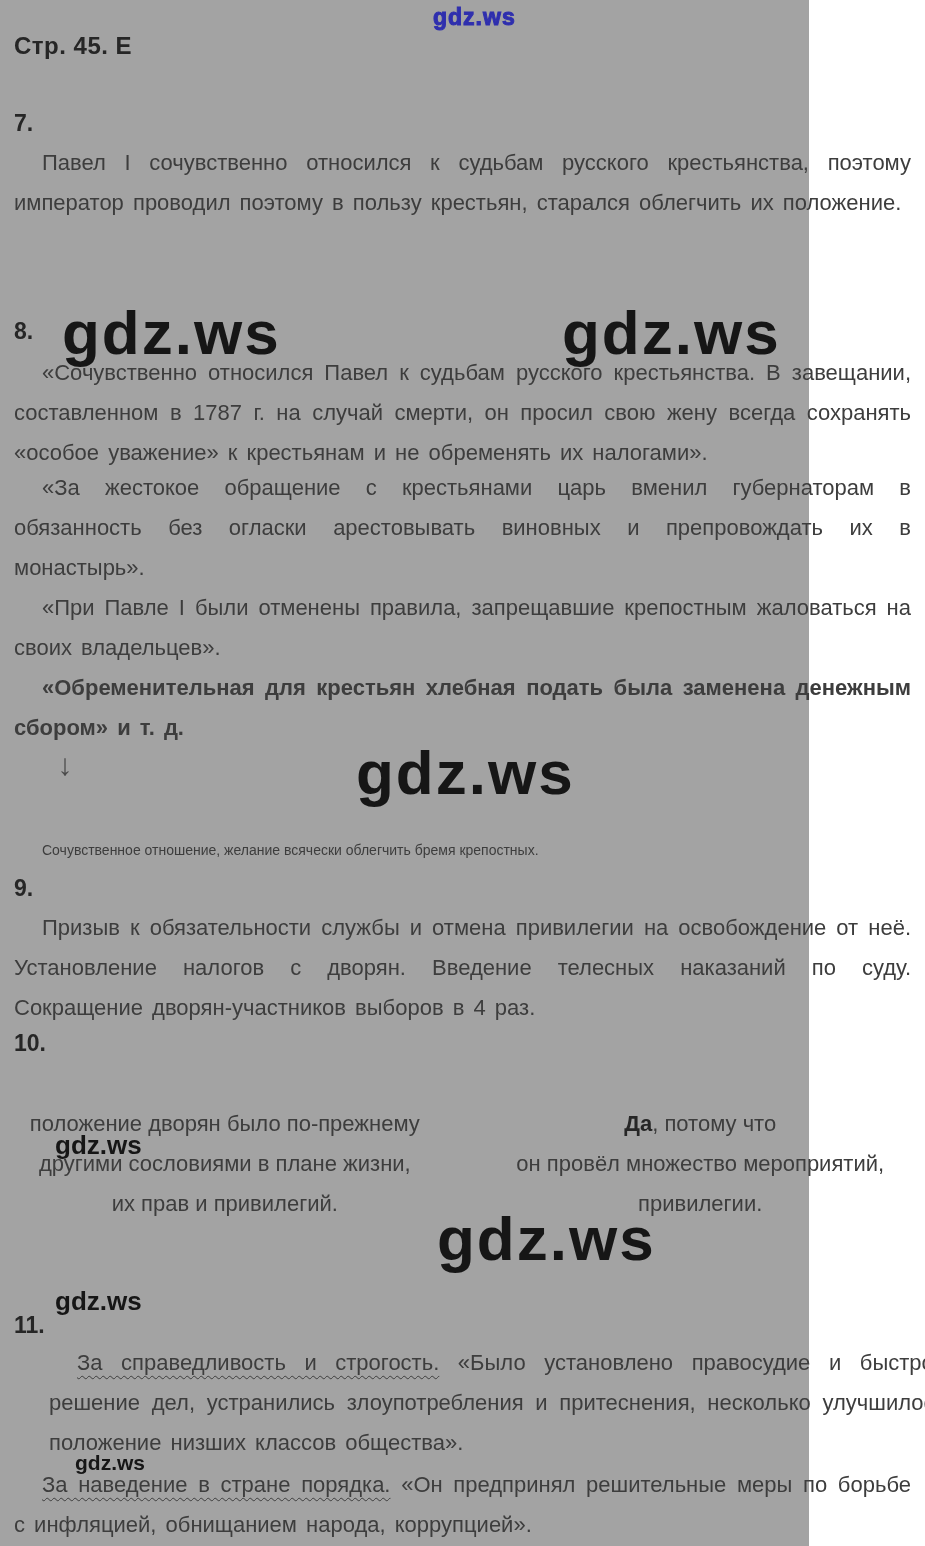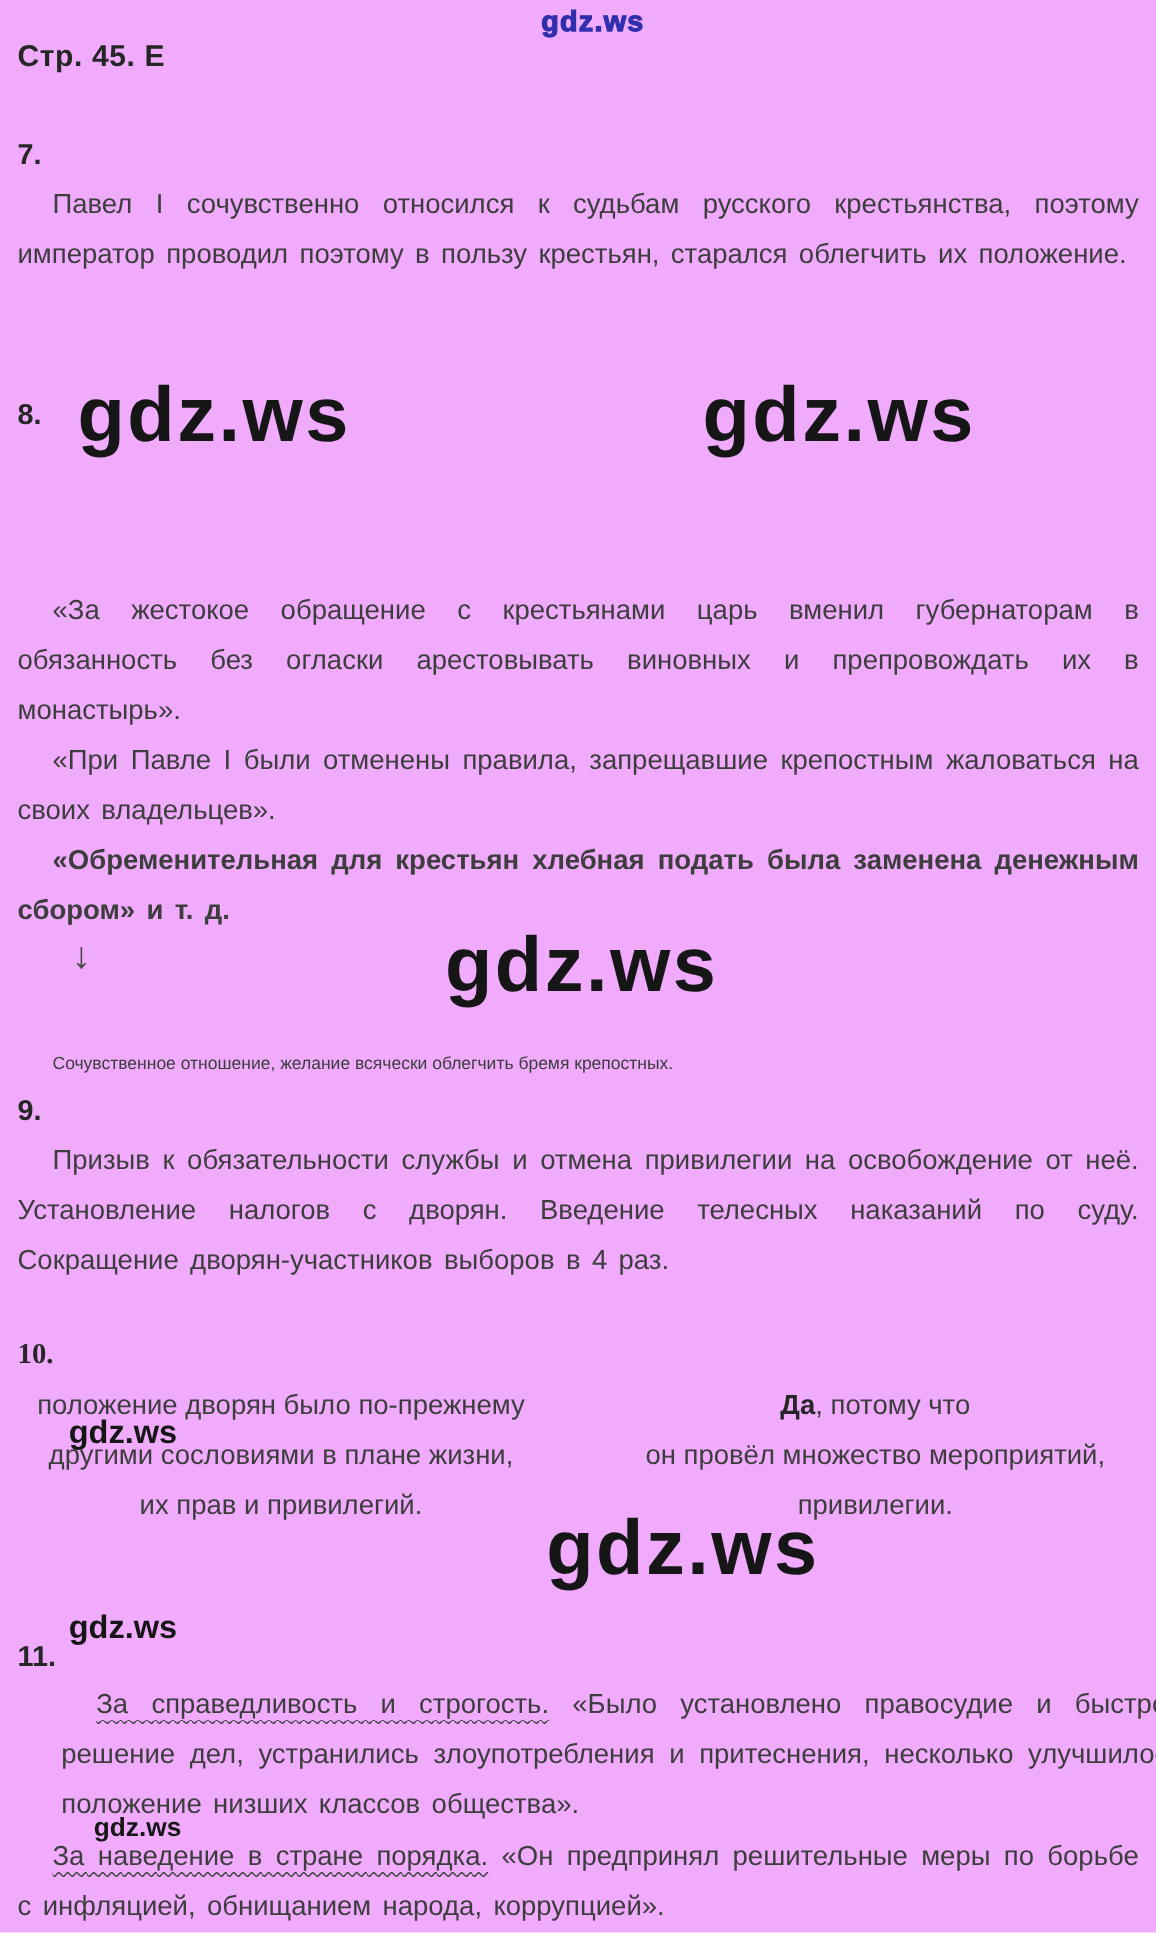--- a/index.html
+++ b/index.html
@@ -4,22 +4,22 @@
 <style>
   * { margin: 0; padding: 0; box-sizing: border-box; }
   html, body { background: #ffffff; }
   body {
     width: 925px; height: 1546px;
     font-family: "Liberation Sans", sans-serif;
     overflow: hidden;
   }
   .page {
     position: relative;
-    width: 925px; height: 1546px;
-    background: #f0abfc;
+    width: 809px; height: 1546px;
+    background: #a3a3a3;
     color: #3d3d3d;
   }
   
   .wm { position: absolute; z-index: 3; color: #161616; font-weight: bold; white-space: nowrap; }
   .wm-outline {
     top: 4px; left: 433px;
     font-size: 23px; letter-spacing: 1px;
     color: transparent;
     -webkit-text-stroke: 1px #2f2fae;
     text-shadow: 0 0 0.5px #2f2fae;
@@ -40,21 +40,21 @@
     font-size: 24px; font-weight: bold; color: #262626;
     letter-spacing: 0.5px;
   }
   .sec-num {
     font-size: 23px; font-weight: bold; color: #262626;
     width: 80px;
   }
   .sec7-num  { top: 110px; }
   .sec8-num  { top: 318px; z-index: 4; }
   .sec9-num  { top: 875px; }
-  .sec10-num { top: 1070px; font-family: Liberation Serif, serif; }
+  .sec10-num { top: 1030px; }
   .sec11-num { top: 1312px; z-index: 4; }
   .para {
     font-size: 22px; line-height: 40px;
     text-align: justify; text-align-last: left;
     text-indent: 28px;
     word-spacing: 3px;
     color: #3d3d3d;
   }
   .p7   { top: 143px; }
   .p8a  { top: 353px; }
@@ -107,20 +107,21 @@
   <div class="wm wm-small wm-small-1">gdz.ws</div>
   <div class="wm wm-small wm-small-2">gdz.ws</div>
   <div class="wm wm-small wm-small-3">gdz.ws</div>
 
   <div class="abs page-heading">Стр. 45. Е</div>
 
   <div class="abs sec-num sec7-num">7.</div>
   <p class="abs para p7">Павел I сочувственно относился к судьбам русского крестьянства, поэтому император проводил поэтому в пользу крестьян, старался облегчить их положение.</p>
 
   <div class="abs sec-num sec8-num">8.</div>
+  <p class="abs para p8a">«Сочувственно относился Павел к судьбам русского крестьянства. В завещании, составленном в 1787 г. на случай смерти, он просил свою жену всегда сохранять «особое уважение» к крестьянам и не обременять их налогами».</p>
   <p class="abs para p8b">«За жестокое обращение с крестьянами царь вменил губернаторам в обязанность без огласки арестовывать виновных и препровождать их в монастырь».</p>
   <p class="abs para p8c">«При Павле I были отменены правила, запрещавшие крепостным жаловаться на своих владельцев».</p>
   <p class="abs para p8d">«Обременительная для крестьян хлебная подать была заменена денежным сбором» и т. д.</p>
   <div class="abs arrow">↓</div>
   <p class="abs conclusion">Сочувственное отношение, желание всячески облегчить бремя крепостных.</p>
 
   <div class="abs sec-num sec9-num">9.</div>
   <p class="abs para p9">Призыв к обязательности службы и отмена привилегии на освобождение от неё. Установление налогов с дворян. Введение телесных наказаний по суду. Сокращение дворян-участников выборов в 4 раз.</p>
 
   <div class="abs sec-num sec10-num">10.</div>

